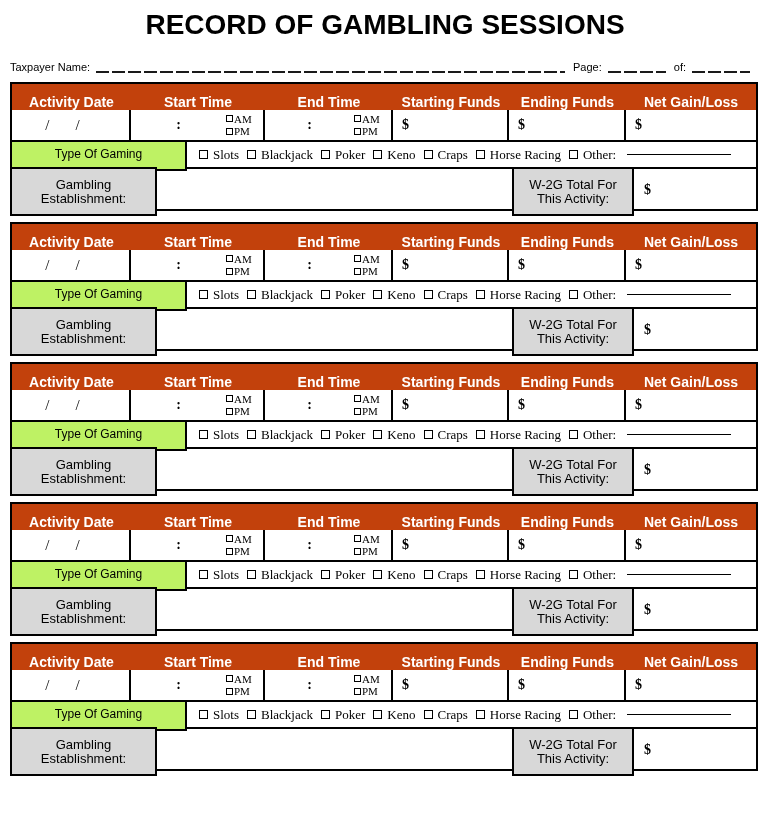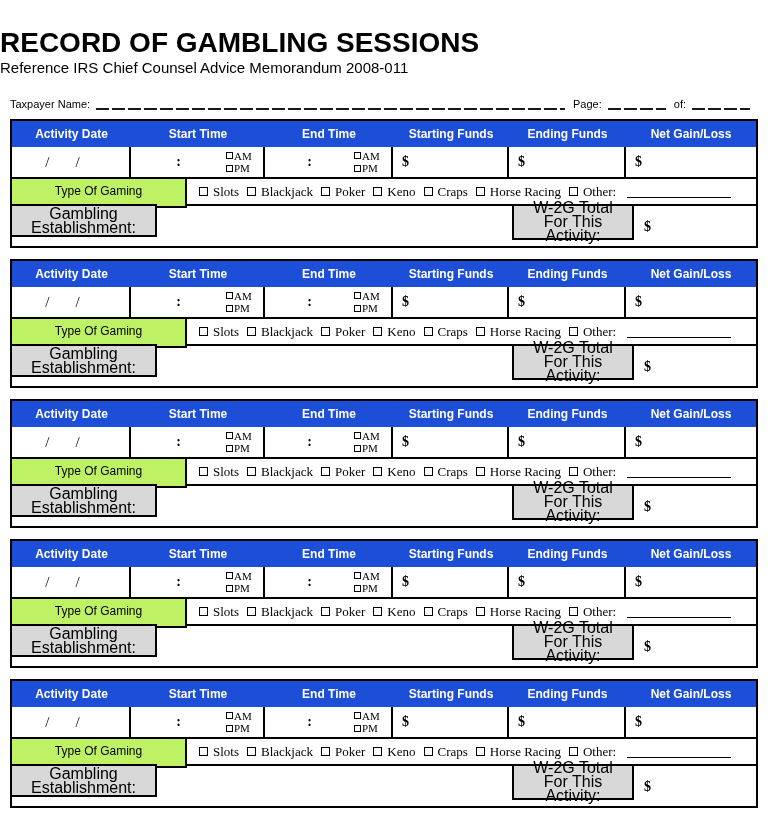--- a/index.html
+++ b/index.html
@@ -1,39 +1,39 @@
 <!DOCTYPE html>
 <html><head>
 <meta charset="utf-8">
 <style>
   * { box-sizing: border-box; }
   html, body { margin: 0; padding: 0; width: 770px; height: 820px; background: #fff; overflow: hidden; }
   body { font-family: "Liberation Sans", sans-serif; color: #000; }
 
   
-  .doc-header { padding-top: 28px; }
+  .doc-header { text-align: center; padding-top: 10px; }
   .doc-title { font-size: 28px; font-weight: bold; line-height: 30px; letter-spacing: 0px; }
   .doc-subtitle { font-size: 15px; line-height: 18px; margin-top: 1px; }
 
   .taxpayer-row { display: flex; align-items: flex-end; margin: 14px 12px 9px 10px; font-size: 11px; height: 19px; }
   .taxpayer-row .lbl { white-space: nowrap; }
   .uline {
     display: inline-block; height: 16px; align-self: flex-end;
     background-image: repeating-linear-gradient(90deg, #1a1a1a 0 13px, transparent 13px 16px);
     background-size: 100% 2px; background-repeat: no-repeat; background-position: 0 bottom;
   }
   .uline.grow { flex: 1; margin: 0 8px 0 6px; }
   .uline.short { width: 58px; margin: 0 8px 0 6px; }
 
   
   .blocks { padding: 0 12px 0 10px; }
   .block { width: 748px; border: 2px solid #000; margin-bottom: 11px; background: #fff; }
 
   .row { display: flex; }
-  .row-head { height: 26px; background: #1d4ed8; color: #fff; align-items: center; font-size: 12px; font-weight: bold; }
+  .row-head { height: 26px; background: #c2410c; color: #fff; align-items: flex-end; font-size: 14px; font-weight: bold; }
   .hcell { text-align: center; }
 
   .c0 { width: 119px; } .c1 { width: 134px; } .c2 { width: 128px; }
   .c3 { width: 116px; } .c4 { width: 117px; } .c5 { flex: 1; }
 
   .row-data { height: 30px; font-family: "Liberation Serif", serif; }
   .row-data .cell { border-right: 2px solid #000; height: 100%; }
   .row-data .cell:last-child { border-right: none; }
 
   .date-cell { display: flex; align-items: center; justify-content: center; gap: 26px; padding-right: 16px; font-size: 15px; }
@@ -45,41 +45,40 @@
   .cbx.big { width: 9px; height: 9px; border: 1.5px solid #000; margin-right: 5px; }
   .money { display: flex; align-items: center; padding-left: 9px; font-weight: bold; font-size: 14px; font-family: "Liberation Serif", serif; }
 
   .row-gaming { height: 27px; border-top: 2px solid #000; }
   .glabel {
     width: 177px; height: 31px; margin: -2px 0 0 -2px; border: 2px solid #000; background: #bef264;
     text-align: center; font-size: 12px; padding-top: 5px; overflow: hidden; position: relative; z-index: 1;
   }
   .glabel .l1 { line-height: 14px; }
   .glabel .l2 { line-height: 12px; margin-top: 7px; color: #777; }
-  .goptions { flex: 1; display: flex; align-items: center; padding-left: 12px; gap: 8px; font-family: "Liberation Serif", serif; font-size: 13px; white-space: nowrap; }
+  .goptions { flex: 1; display: flex; padding-left: 12px; gap: 8px; font-family: "Liberation Serif", serif; font-size: 13px; white-space: nowrap; }
   .gopt { display: flex; align-items: center; }
   .other-line { width: 104px; height: 13px; border-bottom: 1.5px solid #000; margin-left: 3px; }
 
   .row-estab { height: 42px; border-top: 2px solid #000; align-items: flex-start; }
   .graybox {
-    background: #d8d8d8; border: 2px solid #000; margin-top: -2px; height: 33px;
+    background: #d8d8d8; border: 2px solid #000; margin-top: -2px; height: 49px;
     display: flex; flex-direction: column; justify-content: center; text-align: center;
-    font-size: 16px; line-height: 14px; position: relative; z-index: 1;
+    font-size: 13px; line-height: 14px; position: relative; z-index: 1;
   }
   .elabel { width: 147px; margin-left: -2px; padding: 0 16px; }
   .wlabel { width: 122px; padding: 16px 6px; }
   .eblank { width: 355px; height: 42px; }
   .wmoney { flex: 1; height: 42px; display: flex; align-items: center; padding-left: 10px; font-weight: bold; font-size: 14px; font-family: "Liberation Serif", serif; }
 </style>
 </head>
 <body>
 
 <div class="doc-header">
   <div class="doc-title">RECORD OF GAMBLING SESSIONS</div>
-  <div class="doc-subtitle">Reference IRS Chief Counsel Advice Memorandum 2008-011</div>
 </div>
 
 <div class="taxpayer-row">
   <span class="lbl">Taxpayer Name:</span>
   <span class="uline grow"></span>
   <span class="lbl">Page:</span>
   <span class="uline short"></span>
   <span class="lbl">of:</span>
   <span class="uline short"></span>
 </div>

